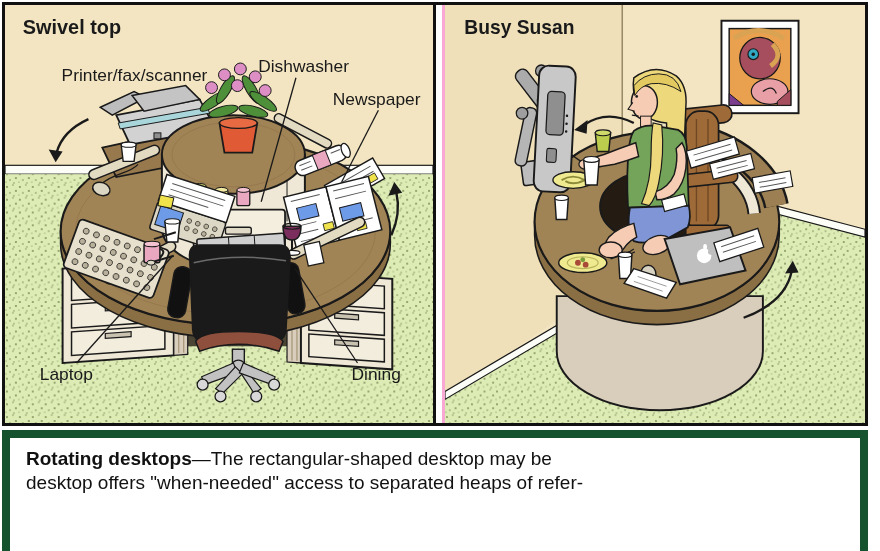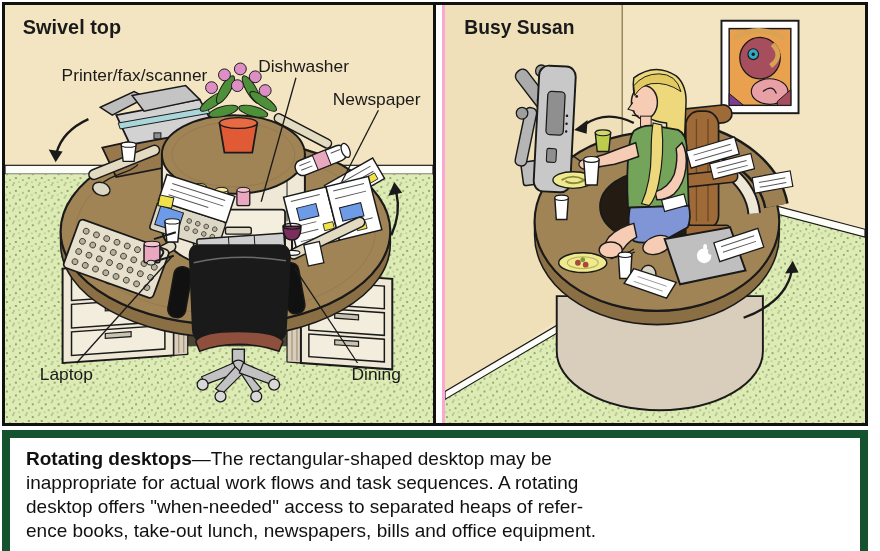--- a/index.html
+++ b/index.html
@@ -538,17 +538,15 @@
           <polygon points="361,260 353,273 367,272" fill="#1a1a1a"></polygon>
         </g>
 
         <text class="ptitle" x="20" y="29">Busy Susan</text>
       </svg>
     </div>
   </div>
 
   <div id="caption">
     <div class="cap-line"><b>Rotating desktops</b><span>—The rectangular-shaped desktop may be</span></div>
-    <div class="cap-line">inappropriate for actual work flows and task sequences. A rotating</div>
     <div class="cap-line">desktop offers "when-needed" access to separated heaps of refer-</div>
-    <div class="cap-line">ence books, take-out lunch, newspapers, bills and office equipment.</div>
   </div>
 </div>
 
 </body></html>

